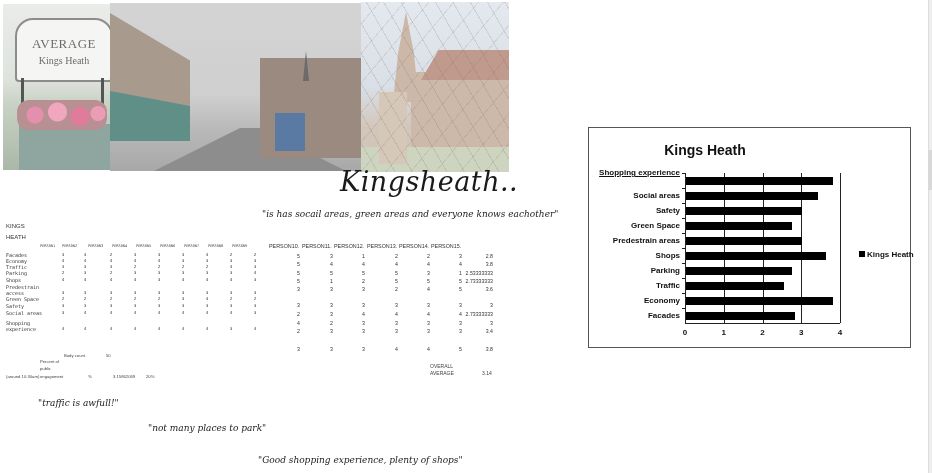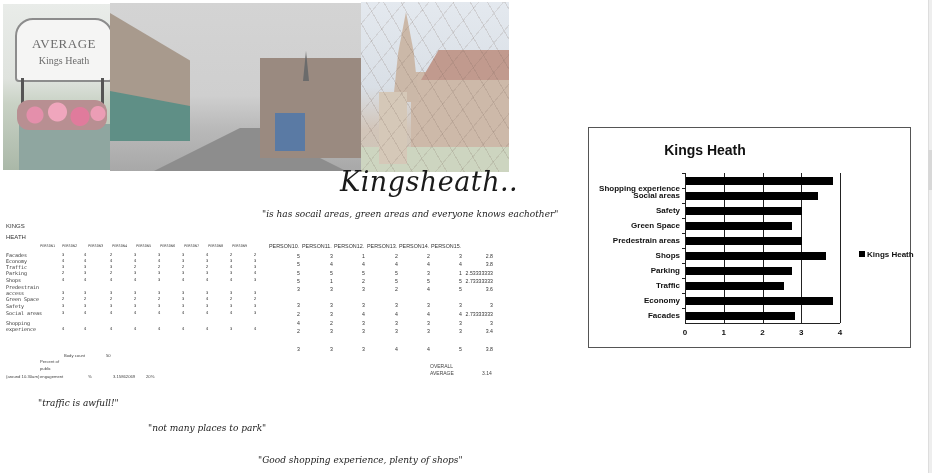--- a/index.html
+++ b/index.html
@@ -365,21 +365,21 @@
   <div id="cat-labels">
       <div class="cat-label" style="top: 182.5px;">Facades</div>
       <div class="cat-label" style="top: 167.5px;">Economy</div>
       <div class="cat-label" style="top: 152.5px;">Traffic</div>
       <div class="cat-label" style="top: 137.5px;">Parking</div>
       <div class="cat-label" style="top: 122.5px;">Shops</div>
       <div class="cat-label" style="top: 107.5px;">Predestrain areas</div>
       <div class="cat-label" style="top: 92.5px;">Green Space</div>
       <div class="cat-label" style="top: 77.5px;">Safety</div>
       <div class="cat-label" style="top: 62.5px;">Social areas</div>
-      <div class="cat-label" style="top: 56px;">Shopping experience</div>
+      <div class="cat-label" style="top: 40px; text-decoration: underline;">Shopping experience</div>
     </div>
   <div class="plot">
     <div id="gridlines">
         <div class="gridline" style="left: 38.75px;"></div>
         <div class="gridline" style="left: 77.5px;"></div>
         <div class="gridline" style="left: 116.25px;"></div>
         <div class="gridline" style="left: 155px;"></div>
       </div>
     <div class="axis-y"></div>
     <div class="axis-x"></div>

